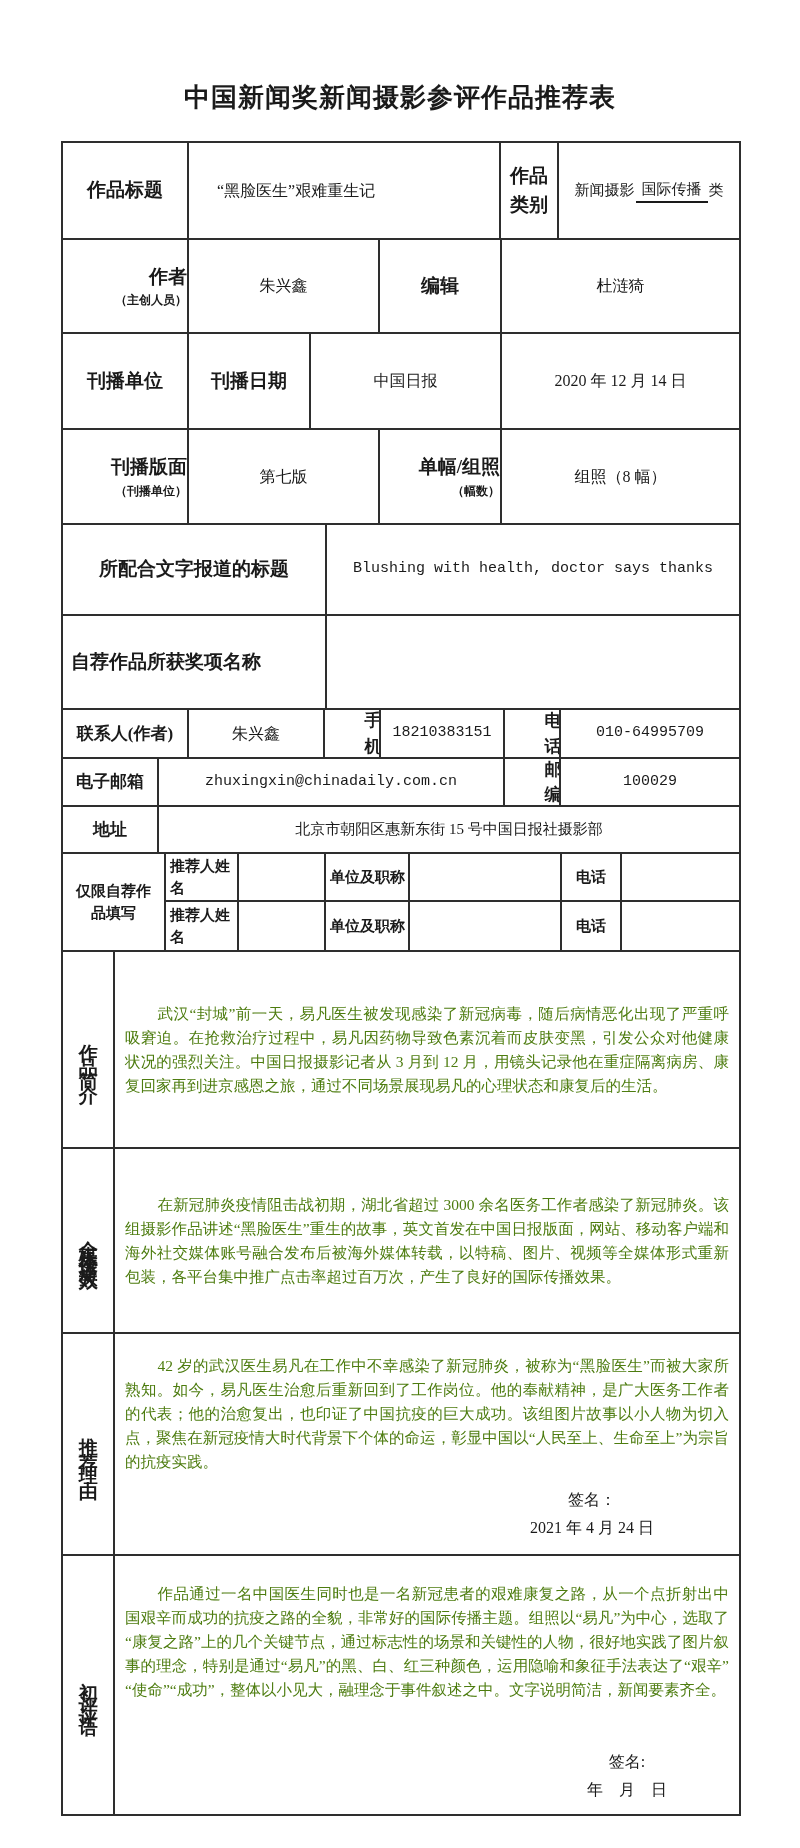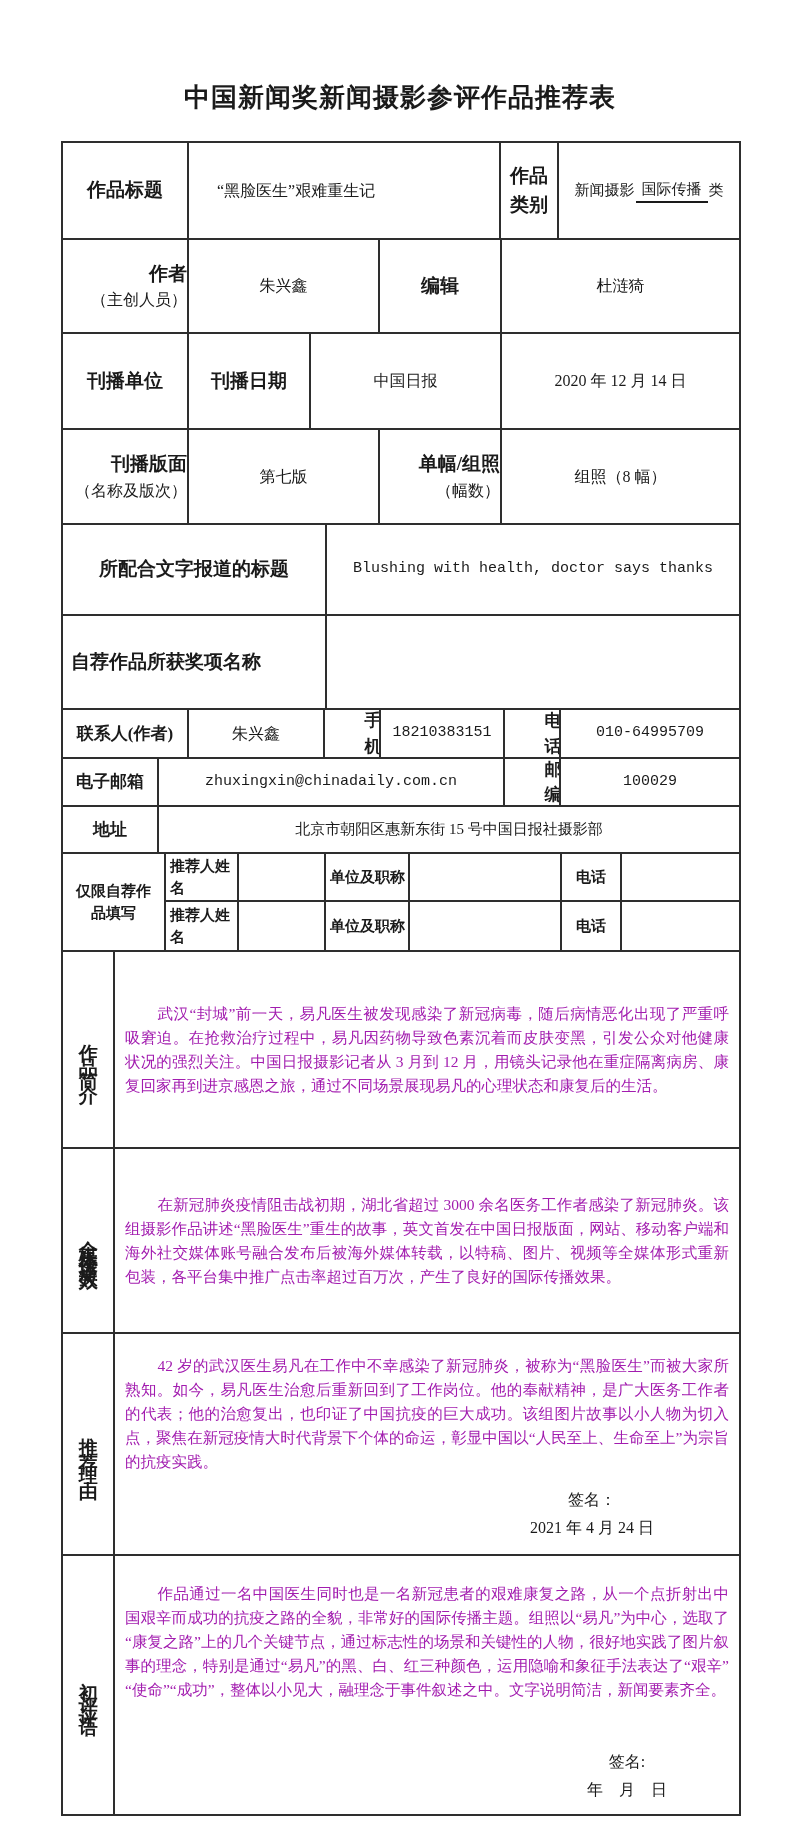--- a/index.html
+++ b/index.html
@@ -30,21 +30,21 @@
     border-bottom:2px solid var(--line);
     text-align:center;line-height:1.5;
     overflow:hidden;
   }
   .cell.nr{border-right:none;}
   .cell.nb{border-bottom:none;}
   .cell.left{justify-content:flex-start;text-align:left;}
   .lbl{font-weight:bold;font-size:19px;}
   .lbl-sm{font-weight:bold;font-size:17px;}
   .lbl-xs{font-weight:bold;font-size:15px;}
-  .lbl-sub{font-weight:normal;font-size:16px;}
+  .lbl-sub{font-weight:bold;font-size:12px;}
   .two-line{display:flex;flex-direction:column;align-items:flex-end;justify-content:center;}
   .val{font-size:16px;}
   .val-sm{font-size:15px;}
   .mono{font-family:"Liberation Mono","DejaVu Sans Mono",monospace;font-size:15px;}
   .u{border-bottom:2px solid var(--ink);padding:0 6px;margin:0 1px;}
   
   .w52{width:52px;} .w56{width:56px;padding-left:42px;} .w58{width:58px;} .w60{width:60px;}
   .w73{width:73px;} .w84{width:84px;} .w87{width:87px;} .w96{width:96px;}
   .w103{width:103px;} .w117{width:117px;} .w122{width:122px;} .w124{width:124px;}
   .w126{width:126px;} .w136{width:136px;} .w152{width:152px;} .w178{width:178px;}
@@ -56,21 +56,21 @@
     writing-mode:vertical-rl;text-orientation:upright;
     font-weight:bold;font-size:19px;
   }
   .ls14{letter-spacing:14px;margin-bottom:-14px;}
   .ls5{letter-spacing:5px;margin-bottom:-5px;}
   .ls12{letter-spacing:12px;margin-bottom:-12px;}
   
   .para-cell{flex-direction:column;align-items:stretch;justify-content:center;}
   .para{
     font-size:15.5px;line-height:24px;text-align:justify;
-    text-indent:2.1em;padding:0 10px;color:#a21caf;
+    text-indent:2.1em;padding:0 10px;color:#4d7c0f;
   }
   .para-cell.signed{justify-content:flex-start;}
   .pt20{padding-top:20px;} .pt26{padding-top:26px;}
   .sign{
     margin-top:auto;align-self:flex-end;text-align:center;
     font-size:16px;line-height:28px;
   }
   .sign-rec{margin-right:85px;margin-bottom:12px;}
   .sign-init{margin-right:72px;margin-bottom:10px;}
   .subrows{display:flex;flex-direction:column;}
@@ -112,21 +112,21 @@
     <div class="row" style="height:96px">
       <div class="cell lbl w126">刊播单位</div>
       <div class="cell lbl w122">刊播日期</div>
       <div class="cell val w191">中国日报</div>
       <div class="cell val w237 nr">2020 年 12 月 14 日</div>
     </div>
 
     <div class="row" style="height:95px">
       <div class="cell two-line w126">
         <span class="lbl">刊播版面</span>
-        <span class="lbl-sub">（名称及版次）</span>
+        <span class="lbl-sub">（刊播单位）</span>
       </div>
       <div class="cell val w191">第七版</div>
       <div class="cell two-line w122">
         <span class="lbl">单幅/组照</span>
         <span class="lbl-sub">（幅数）</span>
       </div>
       <div class="cell val w237 nr">组照（8 幅）</div>
     </div>
 
     <div class="row" style="height:91px">

